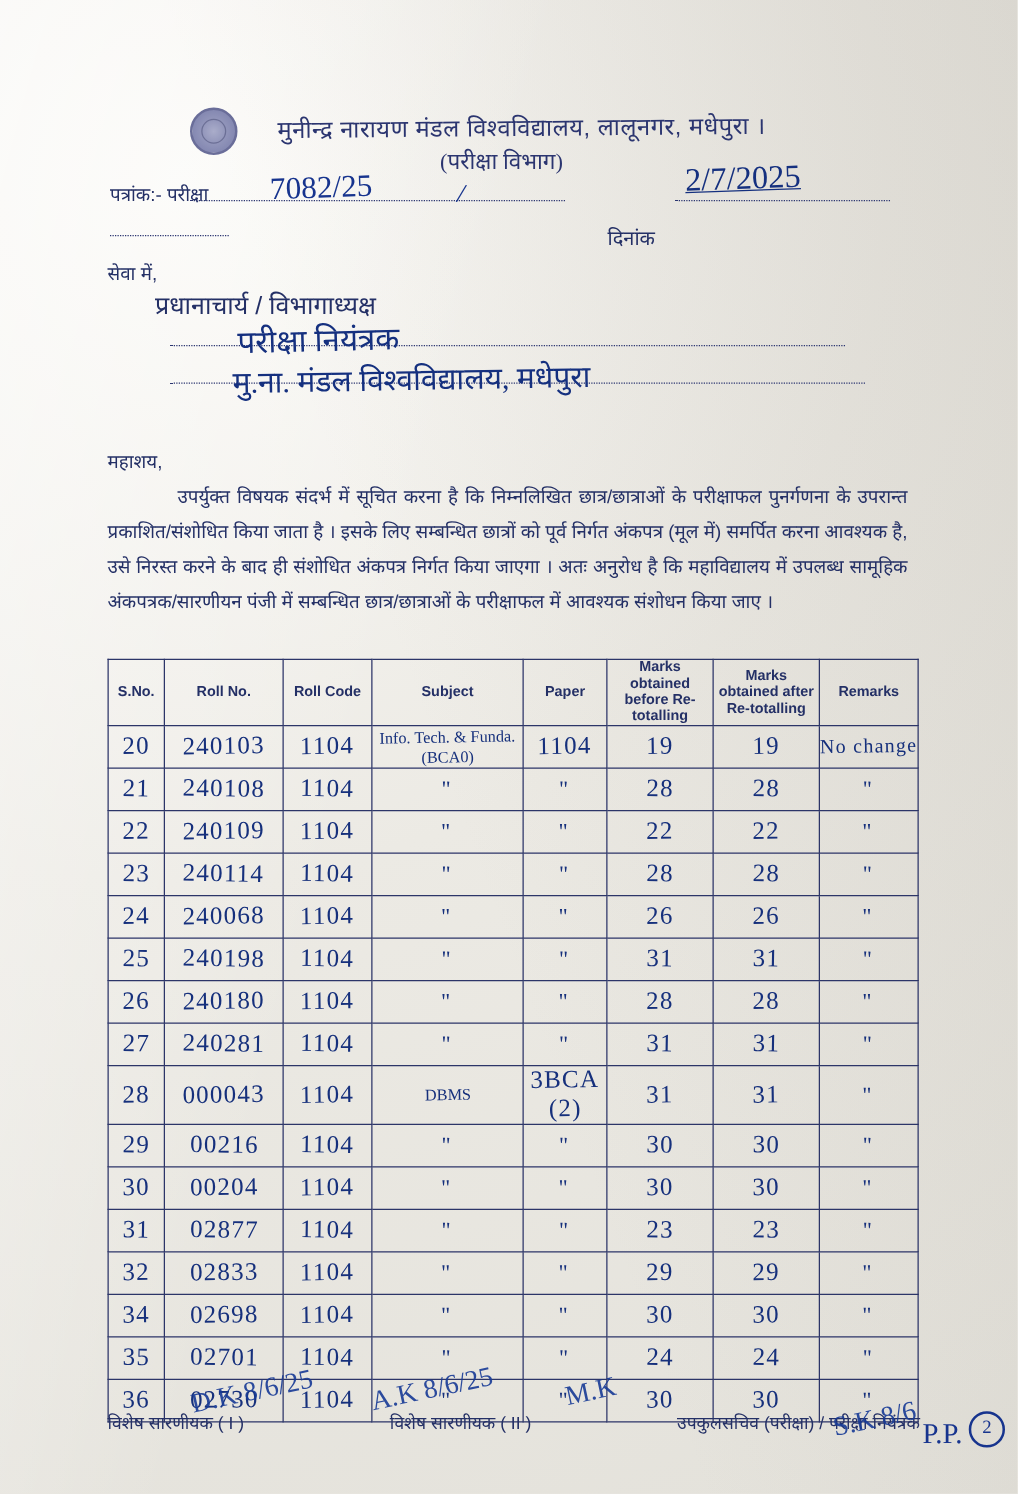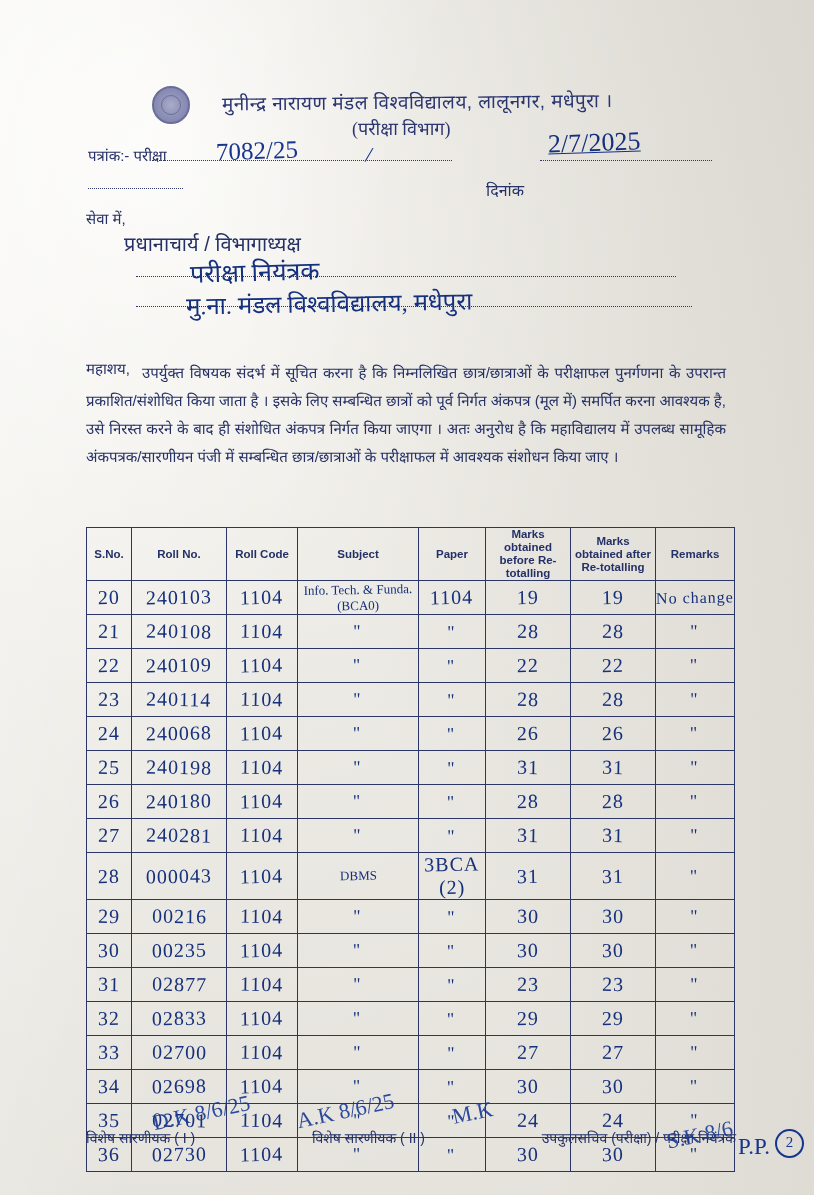--- a/index.html
+++ b/index.html
@@ -105,21 +105,21 @@
   }
   .subject{
     position:absolute;left:86px;top:318px;font-size:15px;color:#243066;
     font-family:"Liberation Sans", sans-serif;
   }
   .mahashay{
     position:absolute;left:86px;top:358px;font-size:15px;color:#243066;
     font-family:"Liberation Sans", sans-serif;
   }
   .para{
-    position:absolute;left:86px;top:359px;width:640px;
+    position:absolute;left:86px;top:384px;width:640px;
     font-size:15px;line-height:28px;color:#243066;
     font-family:"Liberation Sans", sans-serif;
     text-align:justify;
   }
   .para .indent{ display:inline-block;width:56px; }
 
   
   .tbl{
     position:absolute;left:86px;top:527px;width:640px;
     border-collapse:collapse;
@@ -318,21 +318,21 @@
           <td class="c-roll"><span class="hand2d">00216</span></td>
           <td class="c-code"><span class="hand2d">1104</span></td>
           <td class="c-sub sub-cell"><span class="hand2d ditto">"</span></td>
           <td class="c-paper"><span class="hand2d ditto">"</span></td>
           <td class="c-before"><span class="hand2d">30</span></td>
           <td class="c-after"><span class="hand2d">30</span></td>
           <td class="c-rem rem-cell"><span class="hand2d ditto">"</span></td>
         </tr>
         <tr>
           <td class="c-sno"><span class="hand">30</span></td>
-          <td class="c-roll"><span class="hand">00235</span></td>
+          <td class="c-roll"><span class="hand">00204</span></td>
           <td class="c-code"><span class="hand">1104</span></td>
           <td class="c-sub sub-cell"><span class="hand ditto">"</span></td>
           <td class="c-paper"><span class="hand ditto">"</span></td>
           <td class="c-before"><span class="hand">30</span></td>
           <td class="c-after"><span class="hand">30</span></td>
           <td class="c-rem rem-cell"><span class="hand ditto">"</span></td>
         </tr>
         <tr>
           <td class="c-sno"><span class="hand2d">31</span></td>
           <td class="c-roll"><span class="hand2d">02877</span></td>
@@ -345,30 +345,20 @@
         </tr>
         <tr>
           <td class="c-sno"><span class="hand">32</span></td>
           <td class="c-roll"><span class="hand">02833</span></td>
           <td class="c-code"><span class="hand">1104</span></td>
           <td class="c-sub sub-cell"><span class="hand ditto">"</span></td>
           <td class="c-paper"><span class="hand ditto">"</span></td>
           <td class="c-before"><span class="hand">29</span></td>
           <td class="c-after"><span class="hand">29</span></td>
           <td class="c-rem rem-cell"><span class="hand ditto">"</span></td>
-        </tr>
-        <tr>
-          <td class="c-sno"><span class="hand2d">33</span></td>
-          <td class="c-roll"><span class="hand2d">02700</span></td>
-          <td class="c-code"><span class="hand2d">1104</span></td>
-          <td class="c-sub sub-cell"><span class="hand2d ditto">"</span></td>
-          <td class="c-paper"><span class="hand2d ditto">"</span></td>
-          <td class="c-before"><span class="hand2d">27</span></td>
-          <td class="c-after"><span class="hand2d">27</span></td>
-          <td class="c-rem rem-cell"><span class="hand2d ditto">"</span></td>
         </tr>
         <tr>
           <td class="c-sno"><span class="hand">34</span></td>
           <td class="c-roll"><span class="hand">02698</span></td>
           <td class="c-code"><span class="hand">1104</span></td>
           <td class="c-sub sub-cell"><span class="hand ditto">"</span></td>
           <td class="c-paper"><span class="hand ditto">"</span></td>
           <td class="c-before"><span class="hand">30</span></td>
           <td class="c-after"><span class="hand">30</span></td>
           <td class="c-rem rem-cell"><span class="hand ditto">"</span></td>

